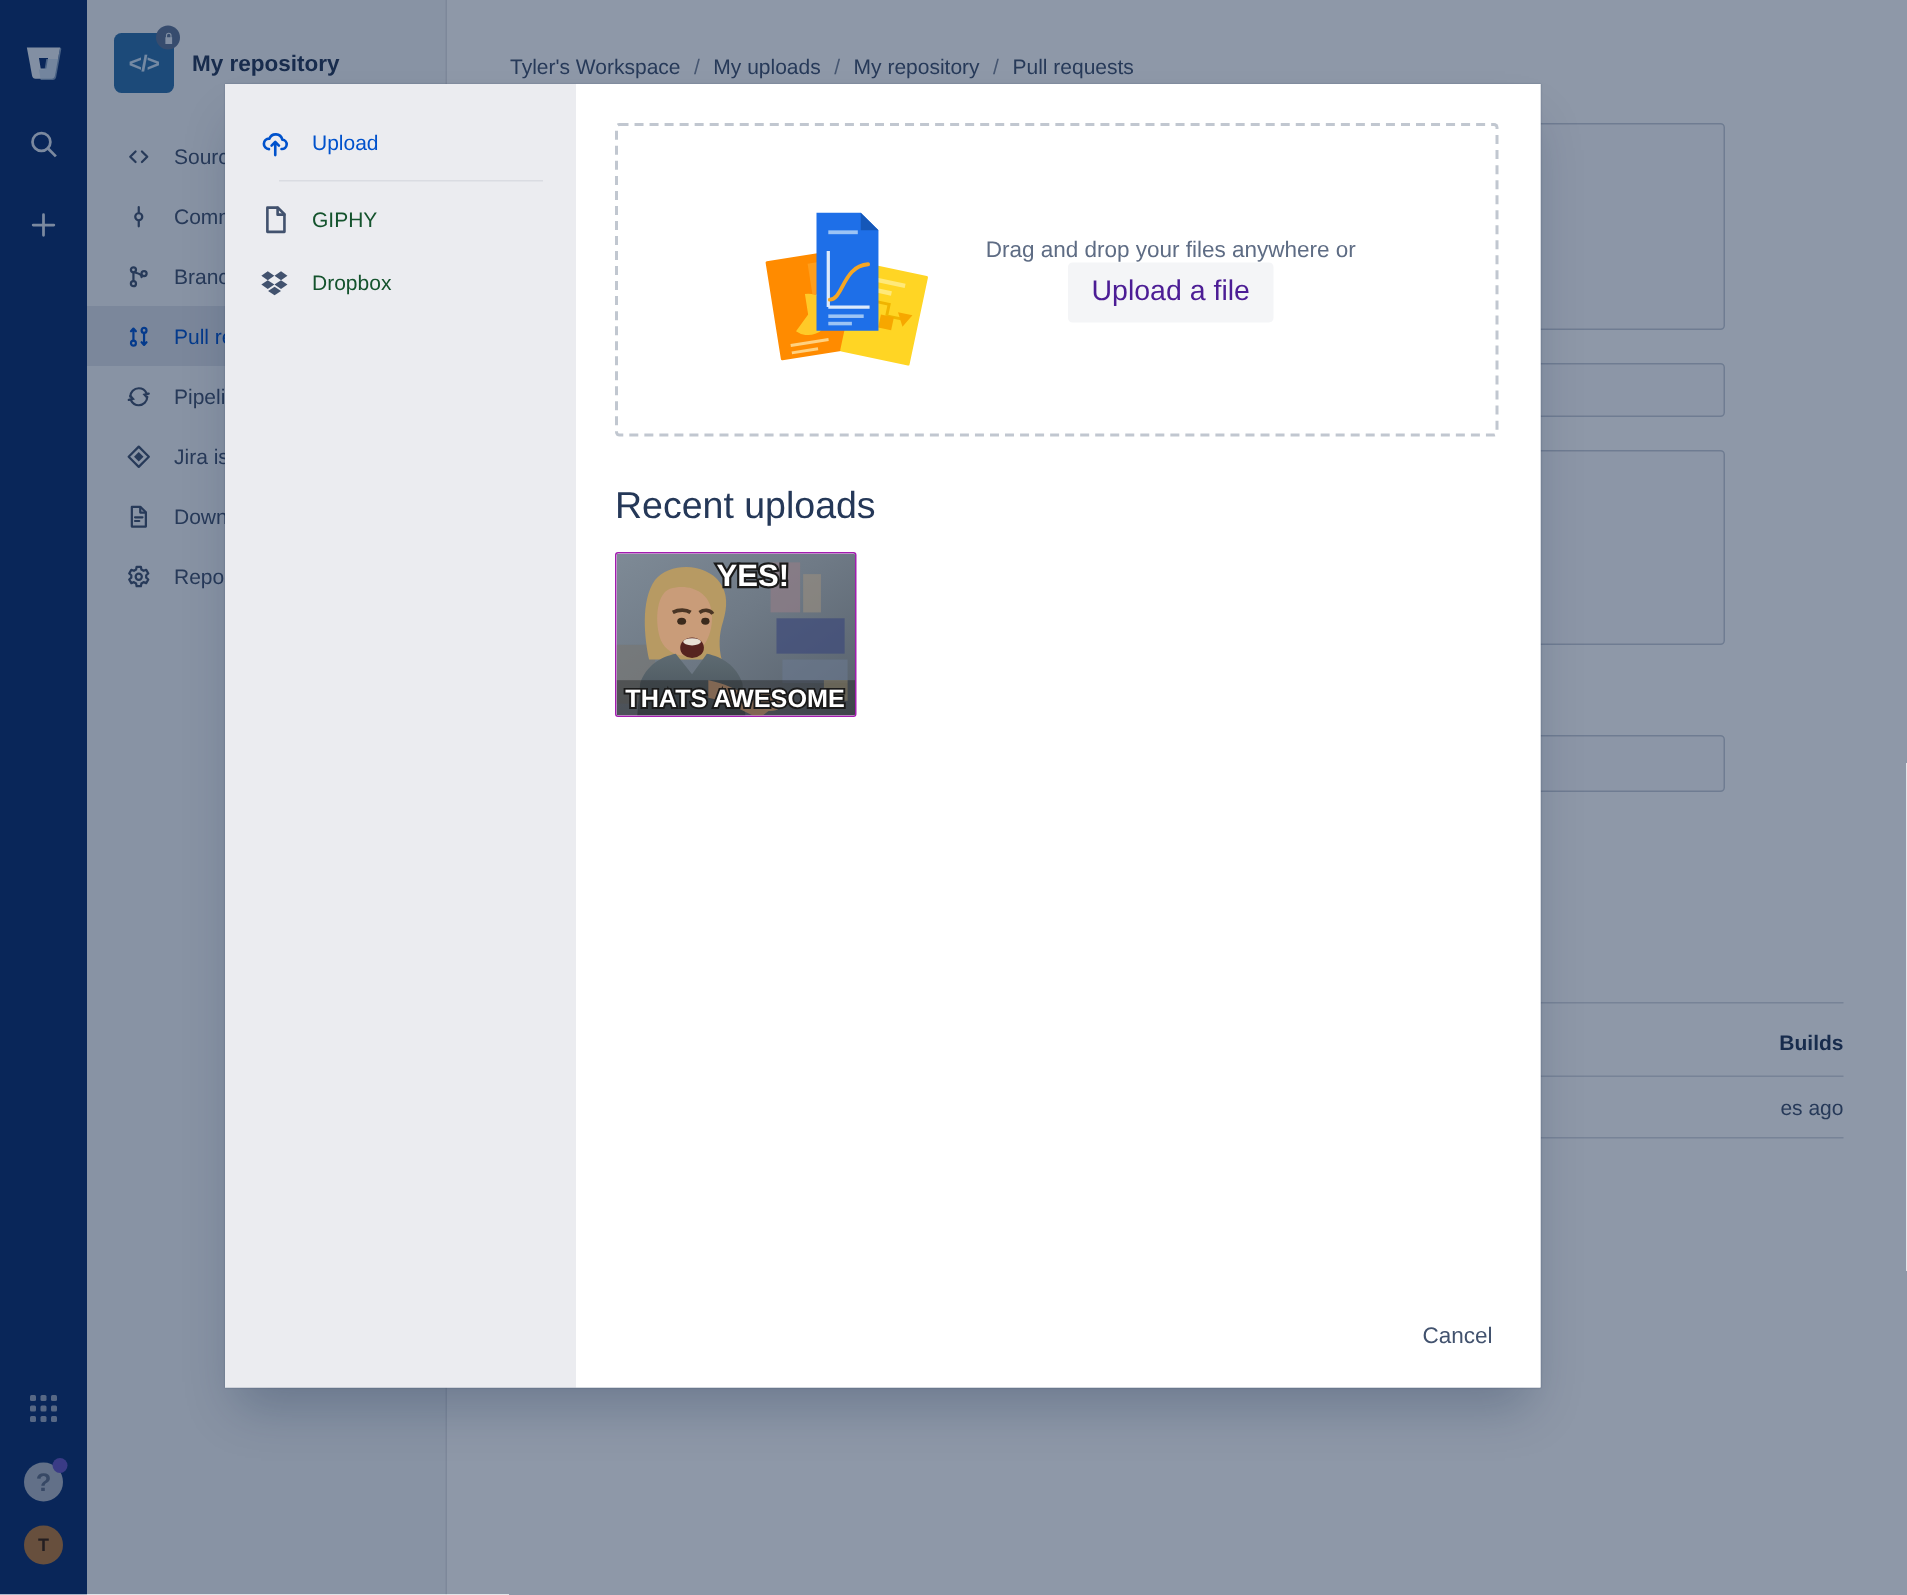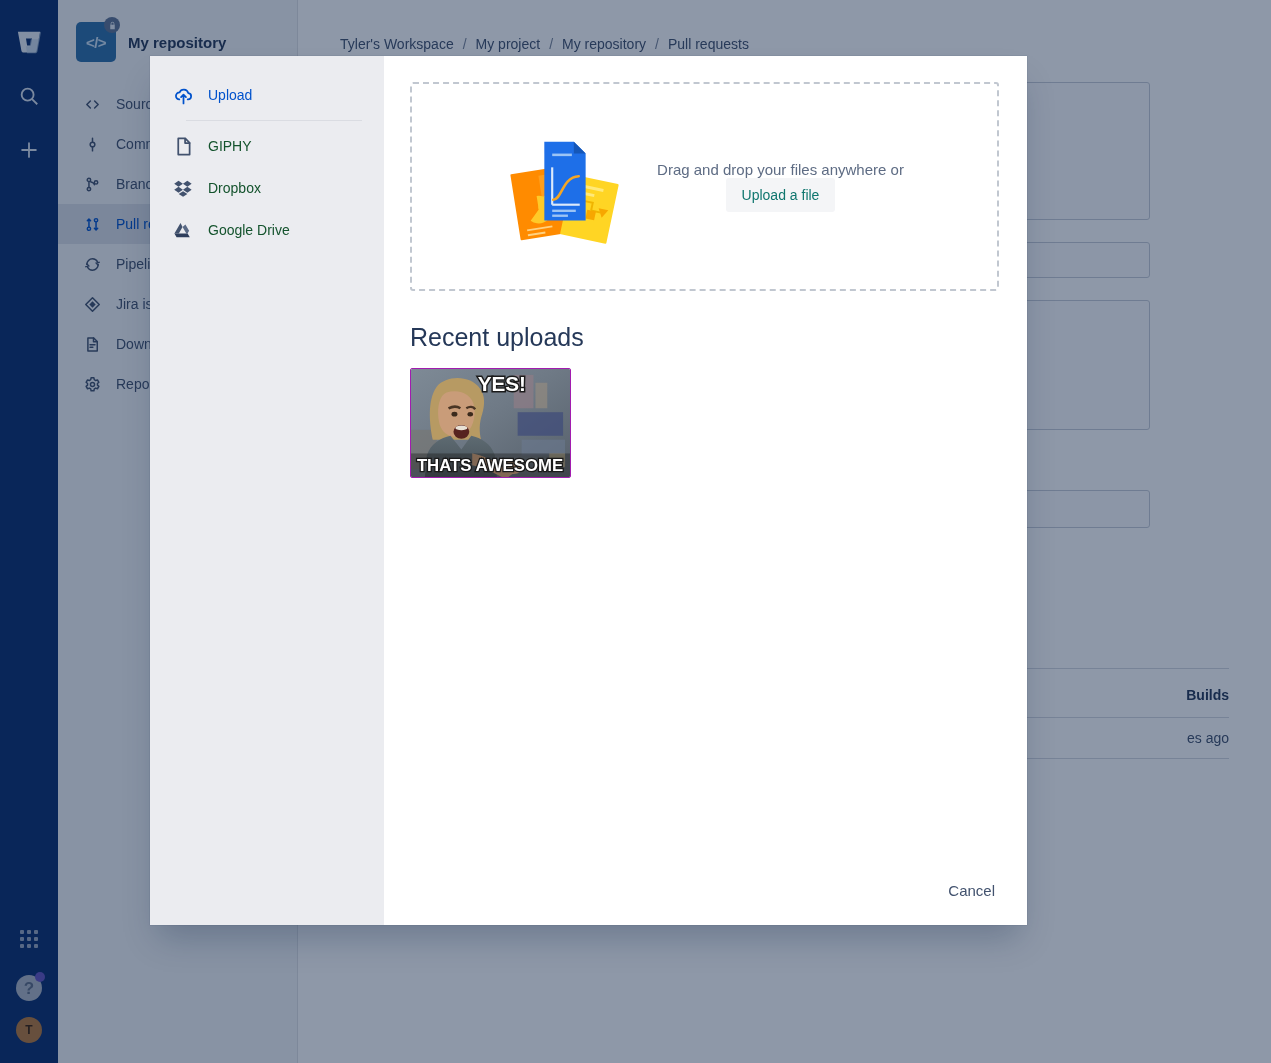--- a/index.html
+++ b/index.html
@@ -117,21 +117,21 @@
 
   .modal-right { flex: 1; background: #ffffff; position: relative;
                  padding: 26px 28px 0 26px; }
   .dropzone { border: 2px dashed #C1C7D0; border-radius: 3px; height: 209px;
               display: flex; align-items: center; justify-content: center;
               gap: 34px; }
   .dz-illo { width: 118px; height: 118px; flex: 0 0 118px; }
   .dz-right { display: flex; flex-direction: column; align-items: center;
               }
   .dz-text { font-size: 15px; color: #5E6C84; }
-  .dz-btn { background: #F4F5F7; color: #0f766e; font-size: 14px;
+  .dz-btn { background: #F4F5F7; color: #4c1d95; font-size: 19px;
             padding: 9px 16px; border-radius: 3px; cursor: pointer;
             border: none; font-family: inherit; }
   .recent-title { font-size: 25px; color: #253858; margin: 32px 0 16px 0;
                   font-weight: normal; }
   .thumb { width: 161px; height: 110px; border-radius: 2px; cursor: pointer;
            overflow: hidden; position: relative; display: block;
            border: 1px solid #a21caf; }
   .modal-footer { position: absolute; right: 26px; bottom: 18px; }
   .cancel-btn { background: transparent; border: none; font-family: inherit;
                 font-size: 15px; color: #42526E; cursor: pointer;
@@ -278,21 +278,21 @@
           </span>
           <span>Repository settings</span>
         </div>
       </div>
     </div>
 
     <div class="main-area">
       <div class="breadcrumb">
         <span class="crumb">Tyler's Workspace</span>
         <span class="crumb-sep">/</span>
-        <span class="crumb">My project</span>
+        <span class="crumb">My uploads</span>
         <span class="crumb-sep">/</span>
         <span class="crumb">My repository</span>
         <span class="crumb-sep">/</span>
         <span class="crumb">Pull requests</span>
       </div>
 
       <div class="form-stack">
         <div class="fake-field ff-a"></div>
         <div class="fake-field ff-b"></div>
         <div class="fake-field ff-c"></div>
@@ -343,30 +343,20 @@
             <path d="M6.3 3.2L1.4 6.6l4.9 3.4 5-3.4-5-3.4z"></path>
             <path d="M16.4 3.2l-5 3.4 5 3.4 4.9-3.4-4.9-3.4z"></path>
             <path d="M1.4 13.4l4.9 3.4 5-3.4-5-3.4-4.9 3.4z"></path>
             <path d="M21.3 13.4l-4.9-3.4-5 3.4 5 3.4 4.9-3.4z"></path>
             <path d="M6.5 18.2l5 3.3 4.9-3.3-4.9-3.2-5 3.2z"></path>
           </svg>
         </span>
         <span>Dropbox</span>
       </div>
 
-      <div class="src-item">
-        <span class="src-ico">
-          <svg width="21" height="21" viewBox="0 0 24 24">
-            <path d="M8.6 3.3l-7 12.1h5l4.3-7.4-2.3-4.7z" fill="#42526E"></path>
-            <path d="M1.6 15.4l2.5 4.3h15.1l-2.5-4.3H1.6z" fill="#2E3E5C"></path>
-            <path d="M10.9 8l5 8.7 2.5-4.3-4.2-7.2-3.3 2.8z" fill="#5A6A86"></path>
-          </svg>
-        </span>
-        <span>Google Drive</span>
-      </div>
     </div>
 
     <div class="modal-right">
 
       <div class="dropzone">
         <span class="dz-illo">
           <svg width="118" height="118" viewBox="0 0 120 120">
 
             <g transform="rotate(-9 40 74)">
               <rect x="10" y="42" width="52" height="68" rx="1" fill="#FF8B00"></rect>

